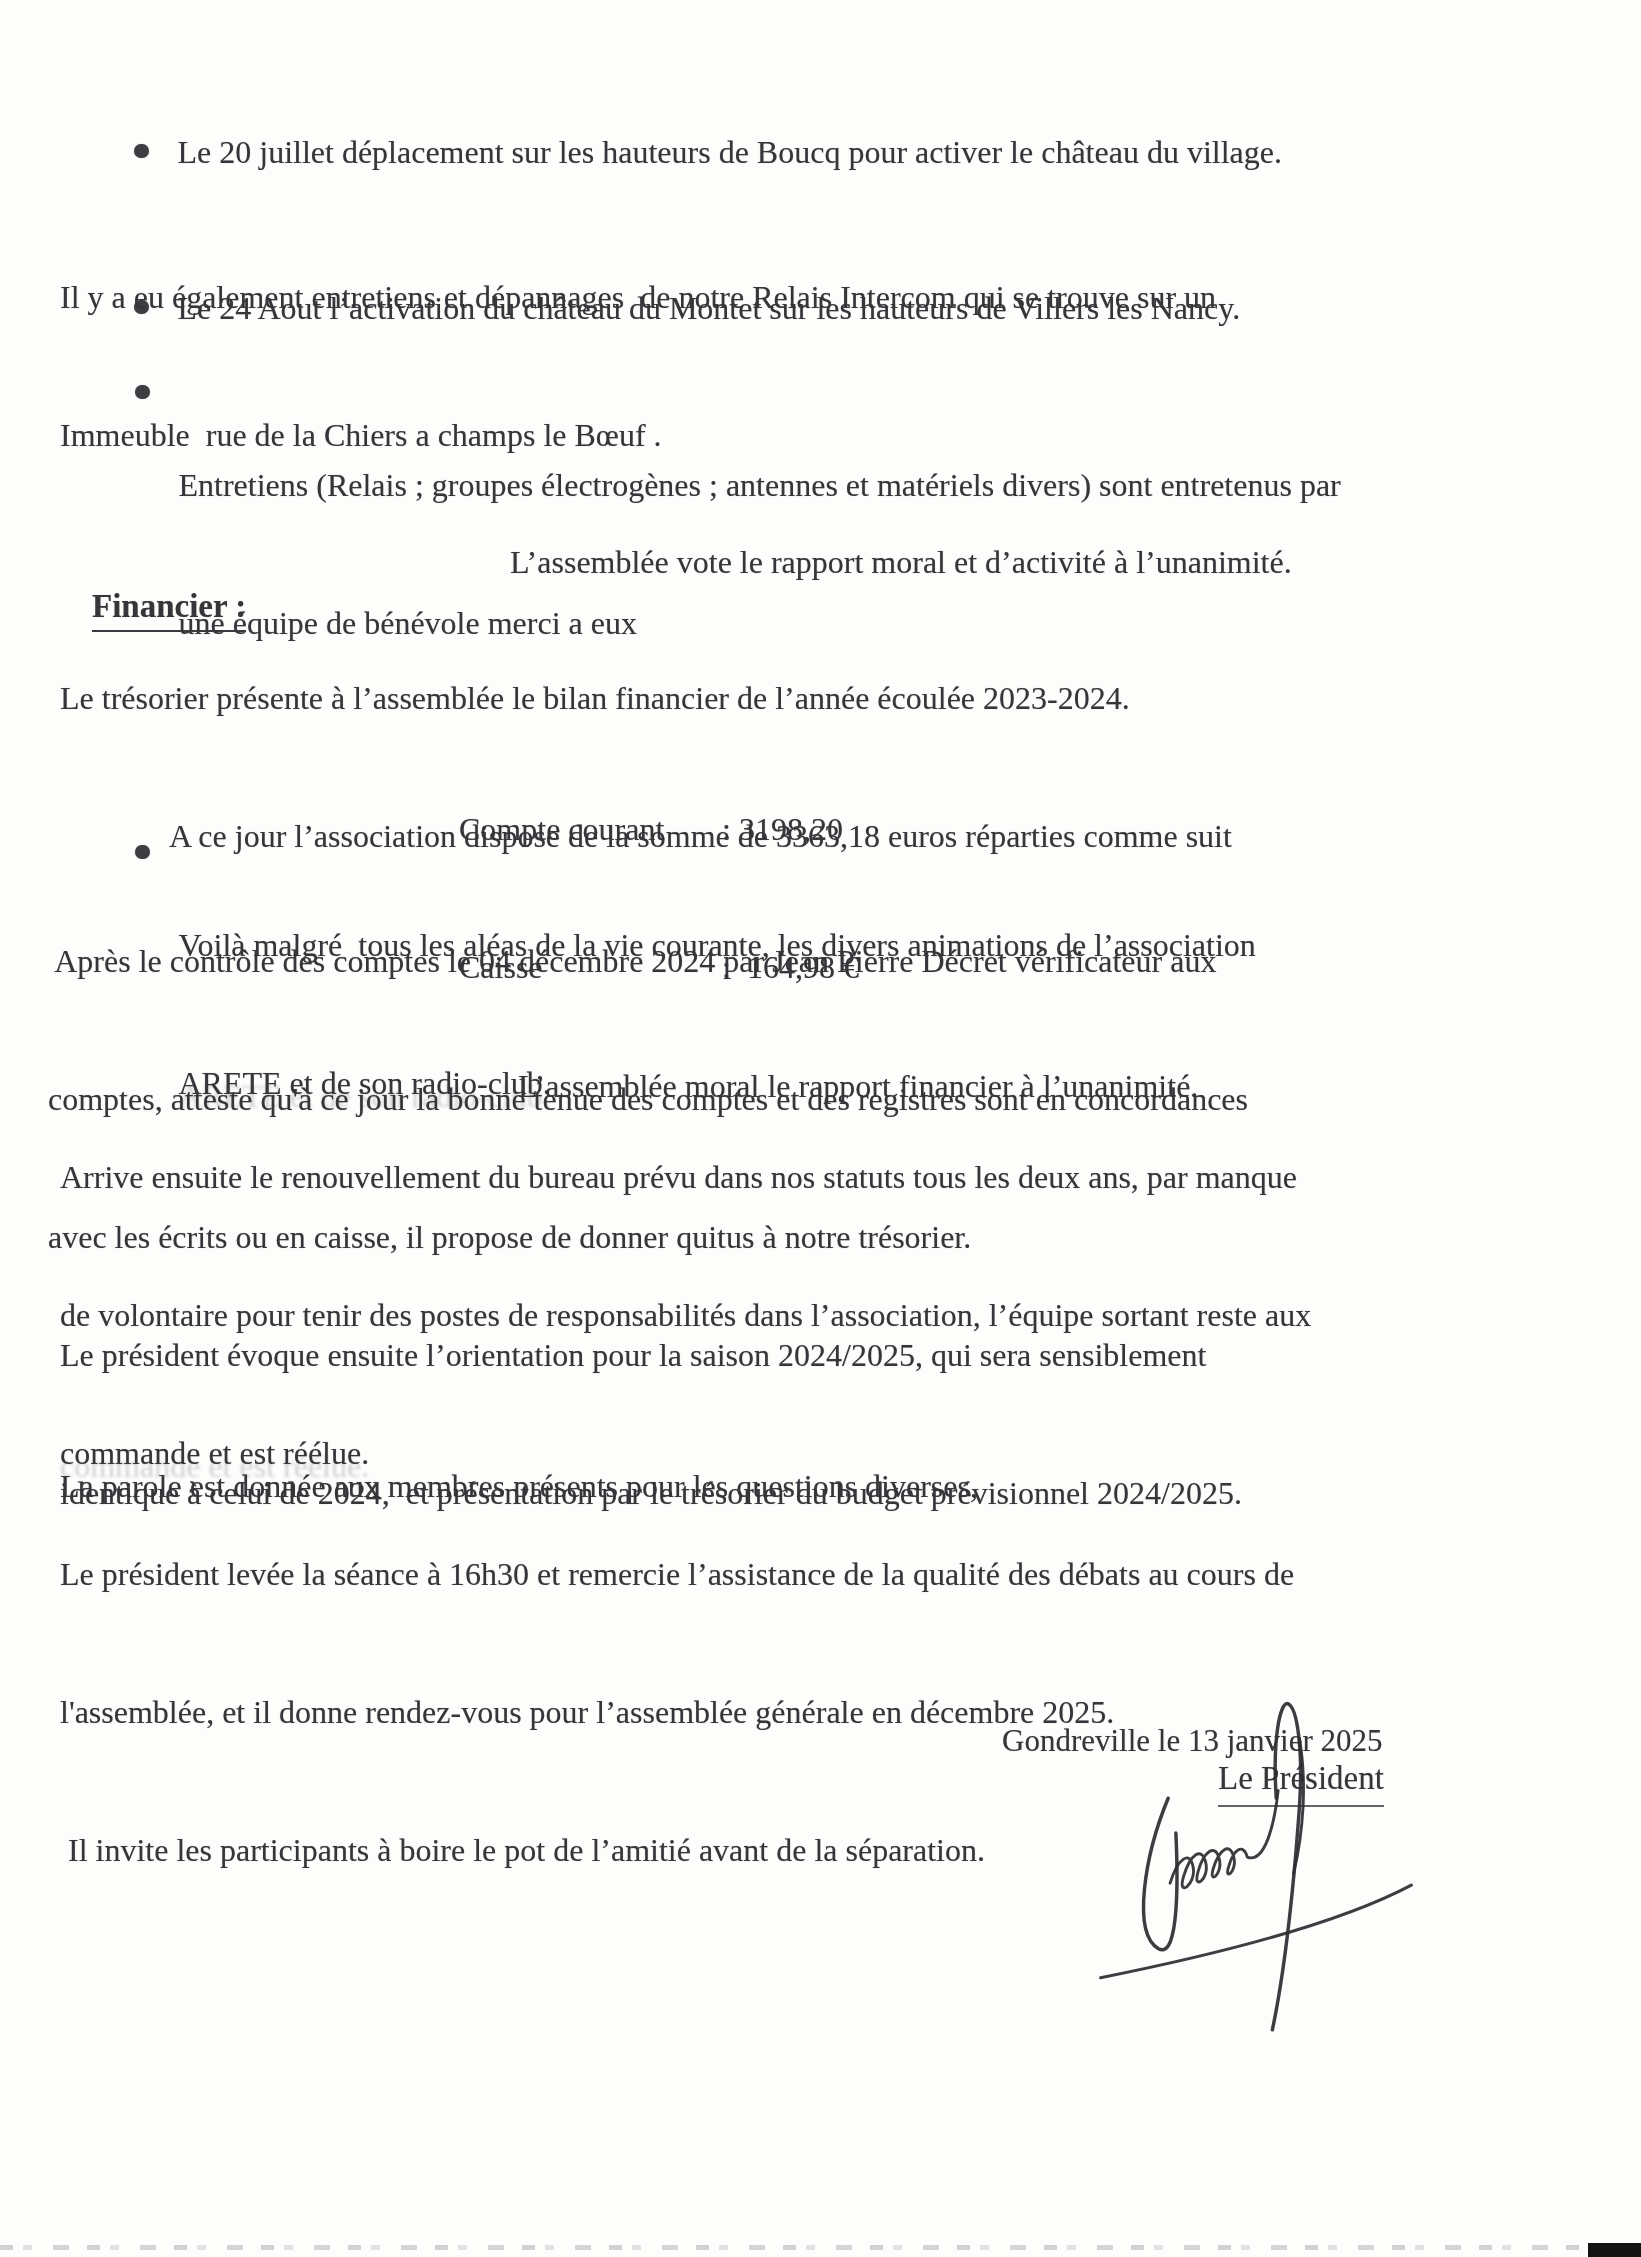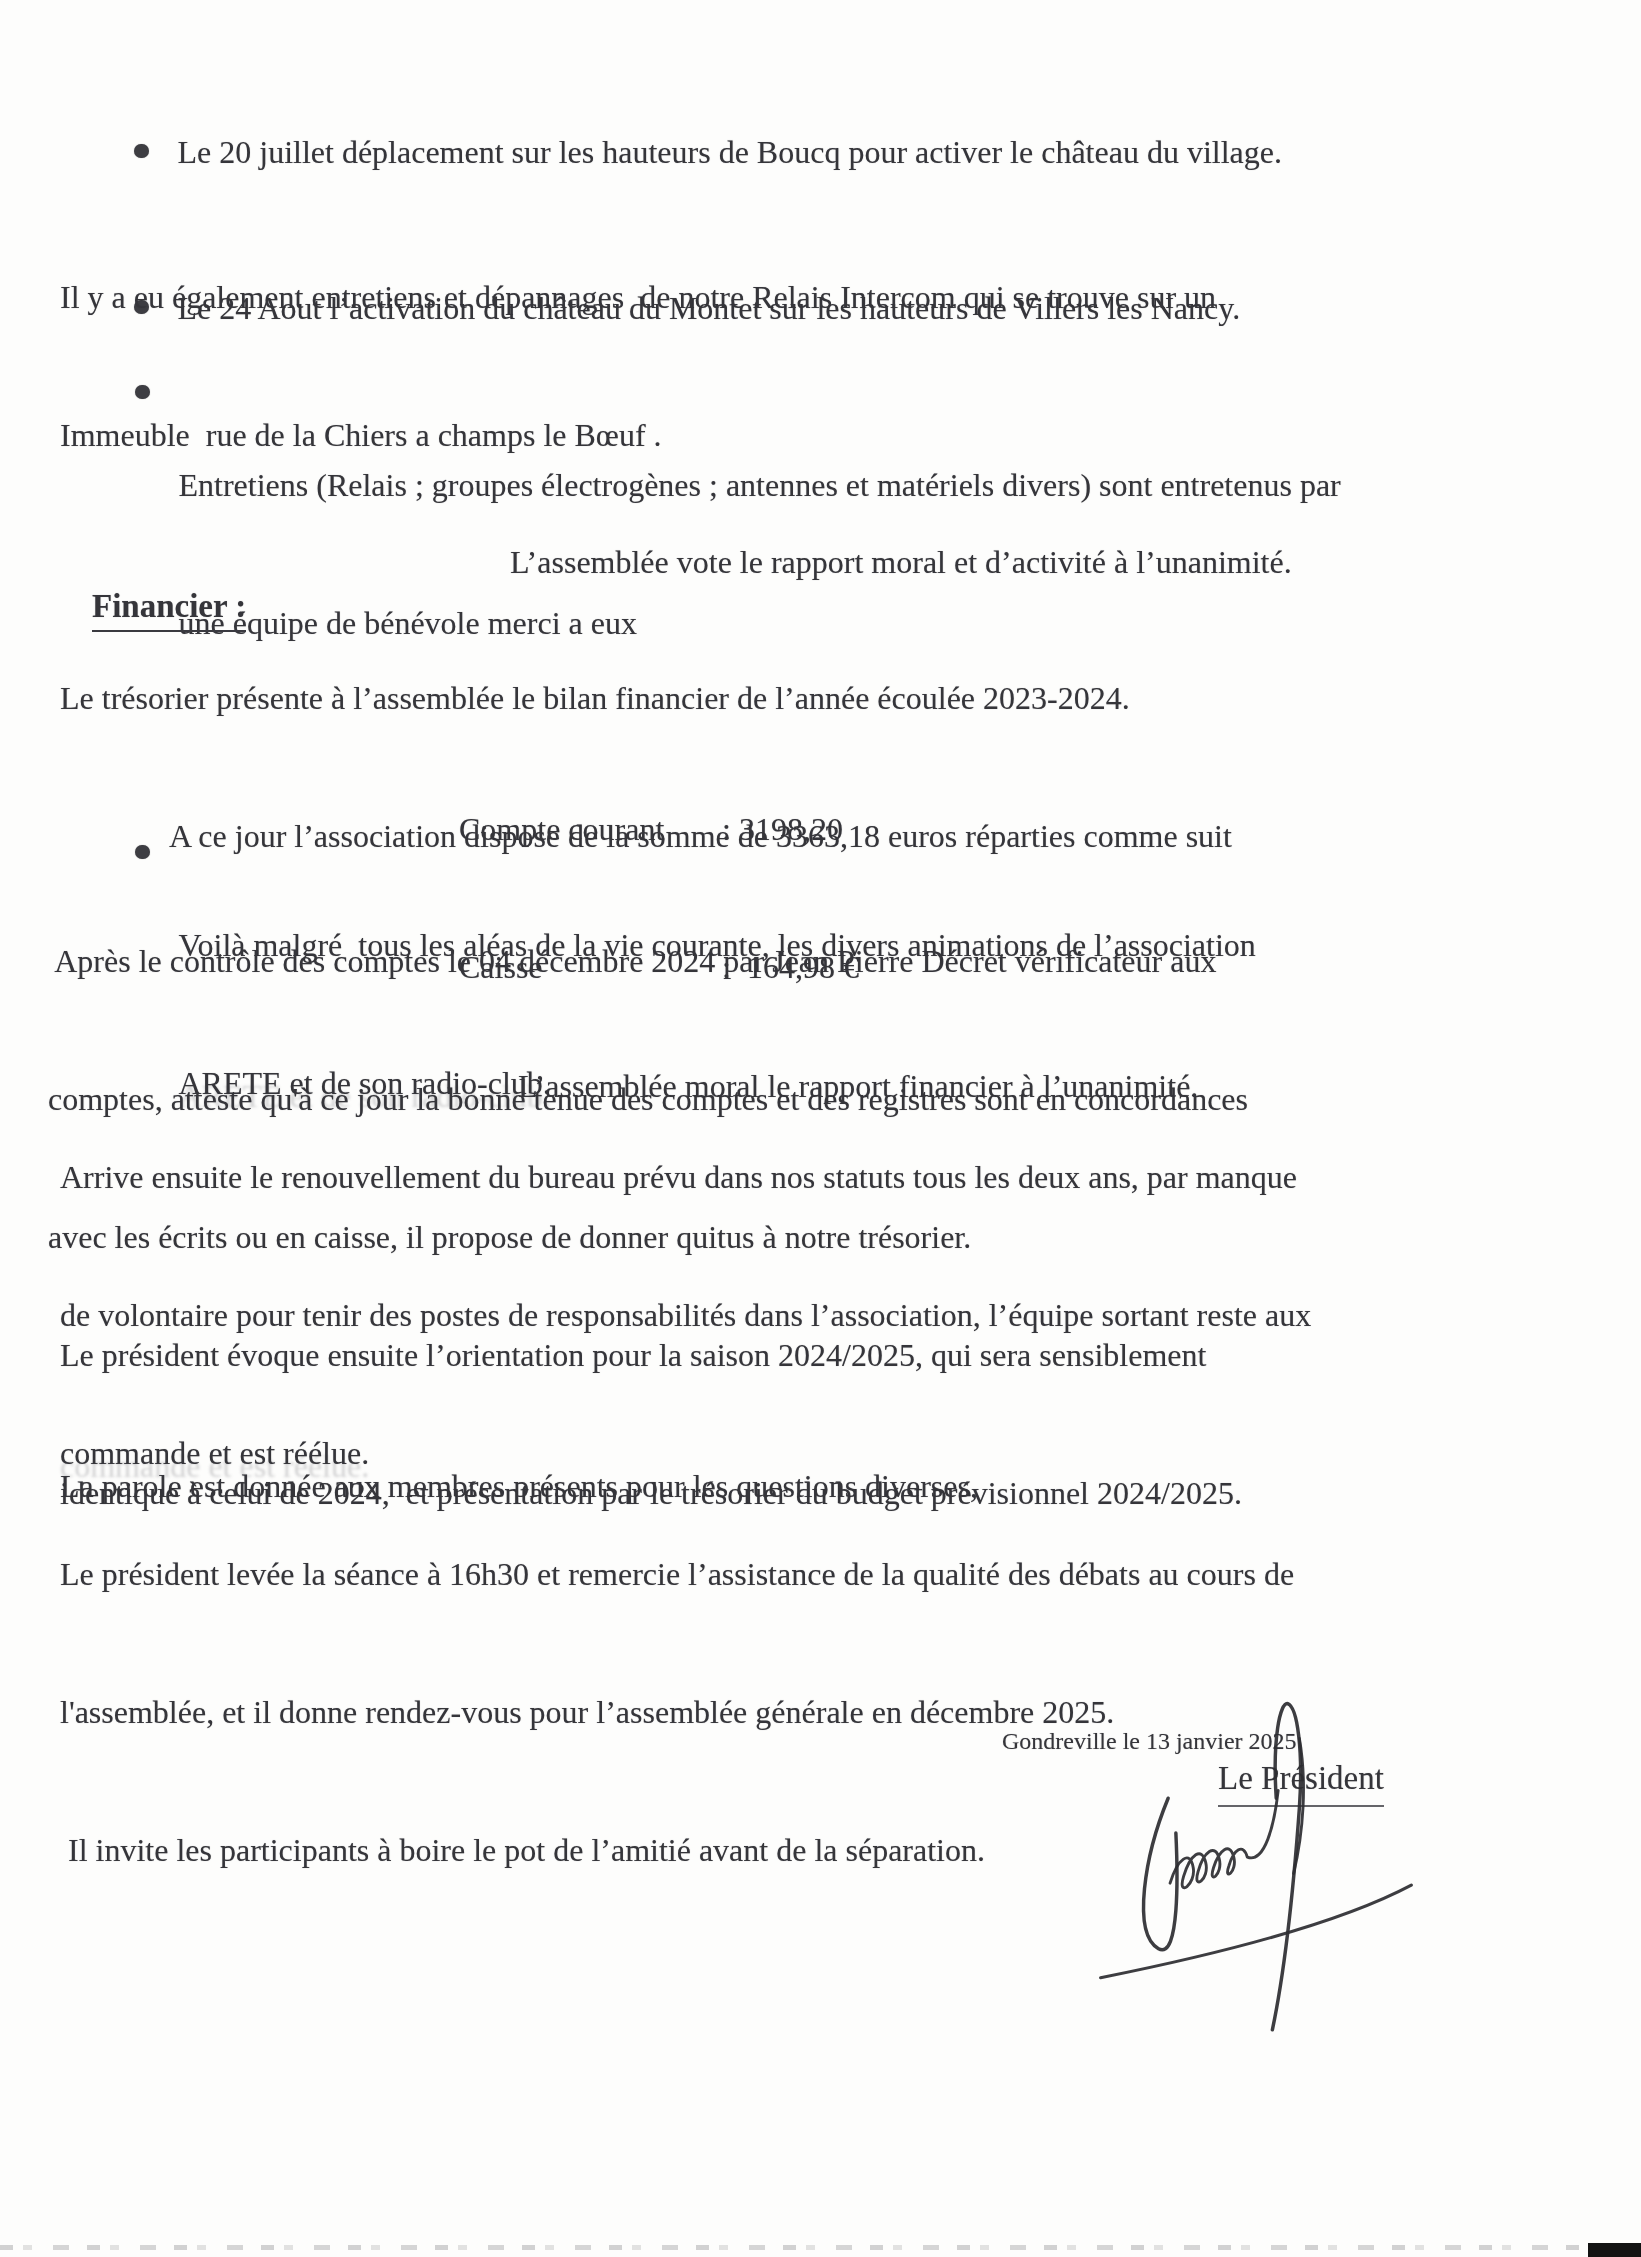--- a/index.html
+++ b/index.html
@@ -139,21 +139,21 @@
   <div class="blk" style="left:60px; top:1371px;">
     <div class="line">La parole est donnée aux membres présents pour les questions diverses,</div>
   </div>
 
   <div class="blk" style="left:60px; top:1459px;">
     <div class="line">Le président levée la séance à 16h30 et remercie l’assistance de la qualité des débats au cours de</div>
     <div class="line">l'assemblée, et il donne rendez-vous pour l’assemblée générale en décembre 2025.</div>
     <div class="line"> Il invite les participants à boire le pot de l’amitié avant de la séparation.</div>
   </div>
 
-  <div class="blk" style="left:1002px; top:1626px; font-size:24px;">
+  <div class="blk" style="left:1002px; top:1626px; font-size:31px;">
     <div class="line">Gondreville le 13 janvier 2025</div>
   </div>
 
   <div class="blk" style="left:1185px; top:1709px; font-size:33px;">
     <span class="president line">Le Président</span>
   </div>
 
   <svg class="signature" width="386" height="367" viewBox="0 0 400 380" aria-hidden="true">
     <path d="M 222 112 C 218 50, 226 12, 234 14 C 244 18, 250 62, 246 122 C 240 205, 230 295, 218 352" stroke-width="3.6"></path>
     <path d="M 246 50 C 254 96, 250 148, 240 190" stroke-width="3"></path>

